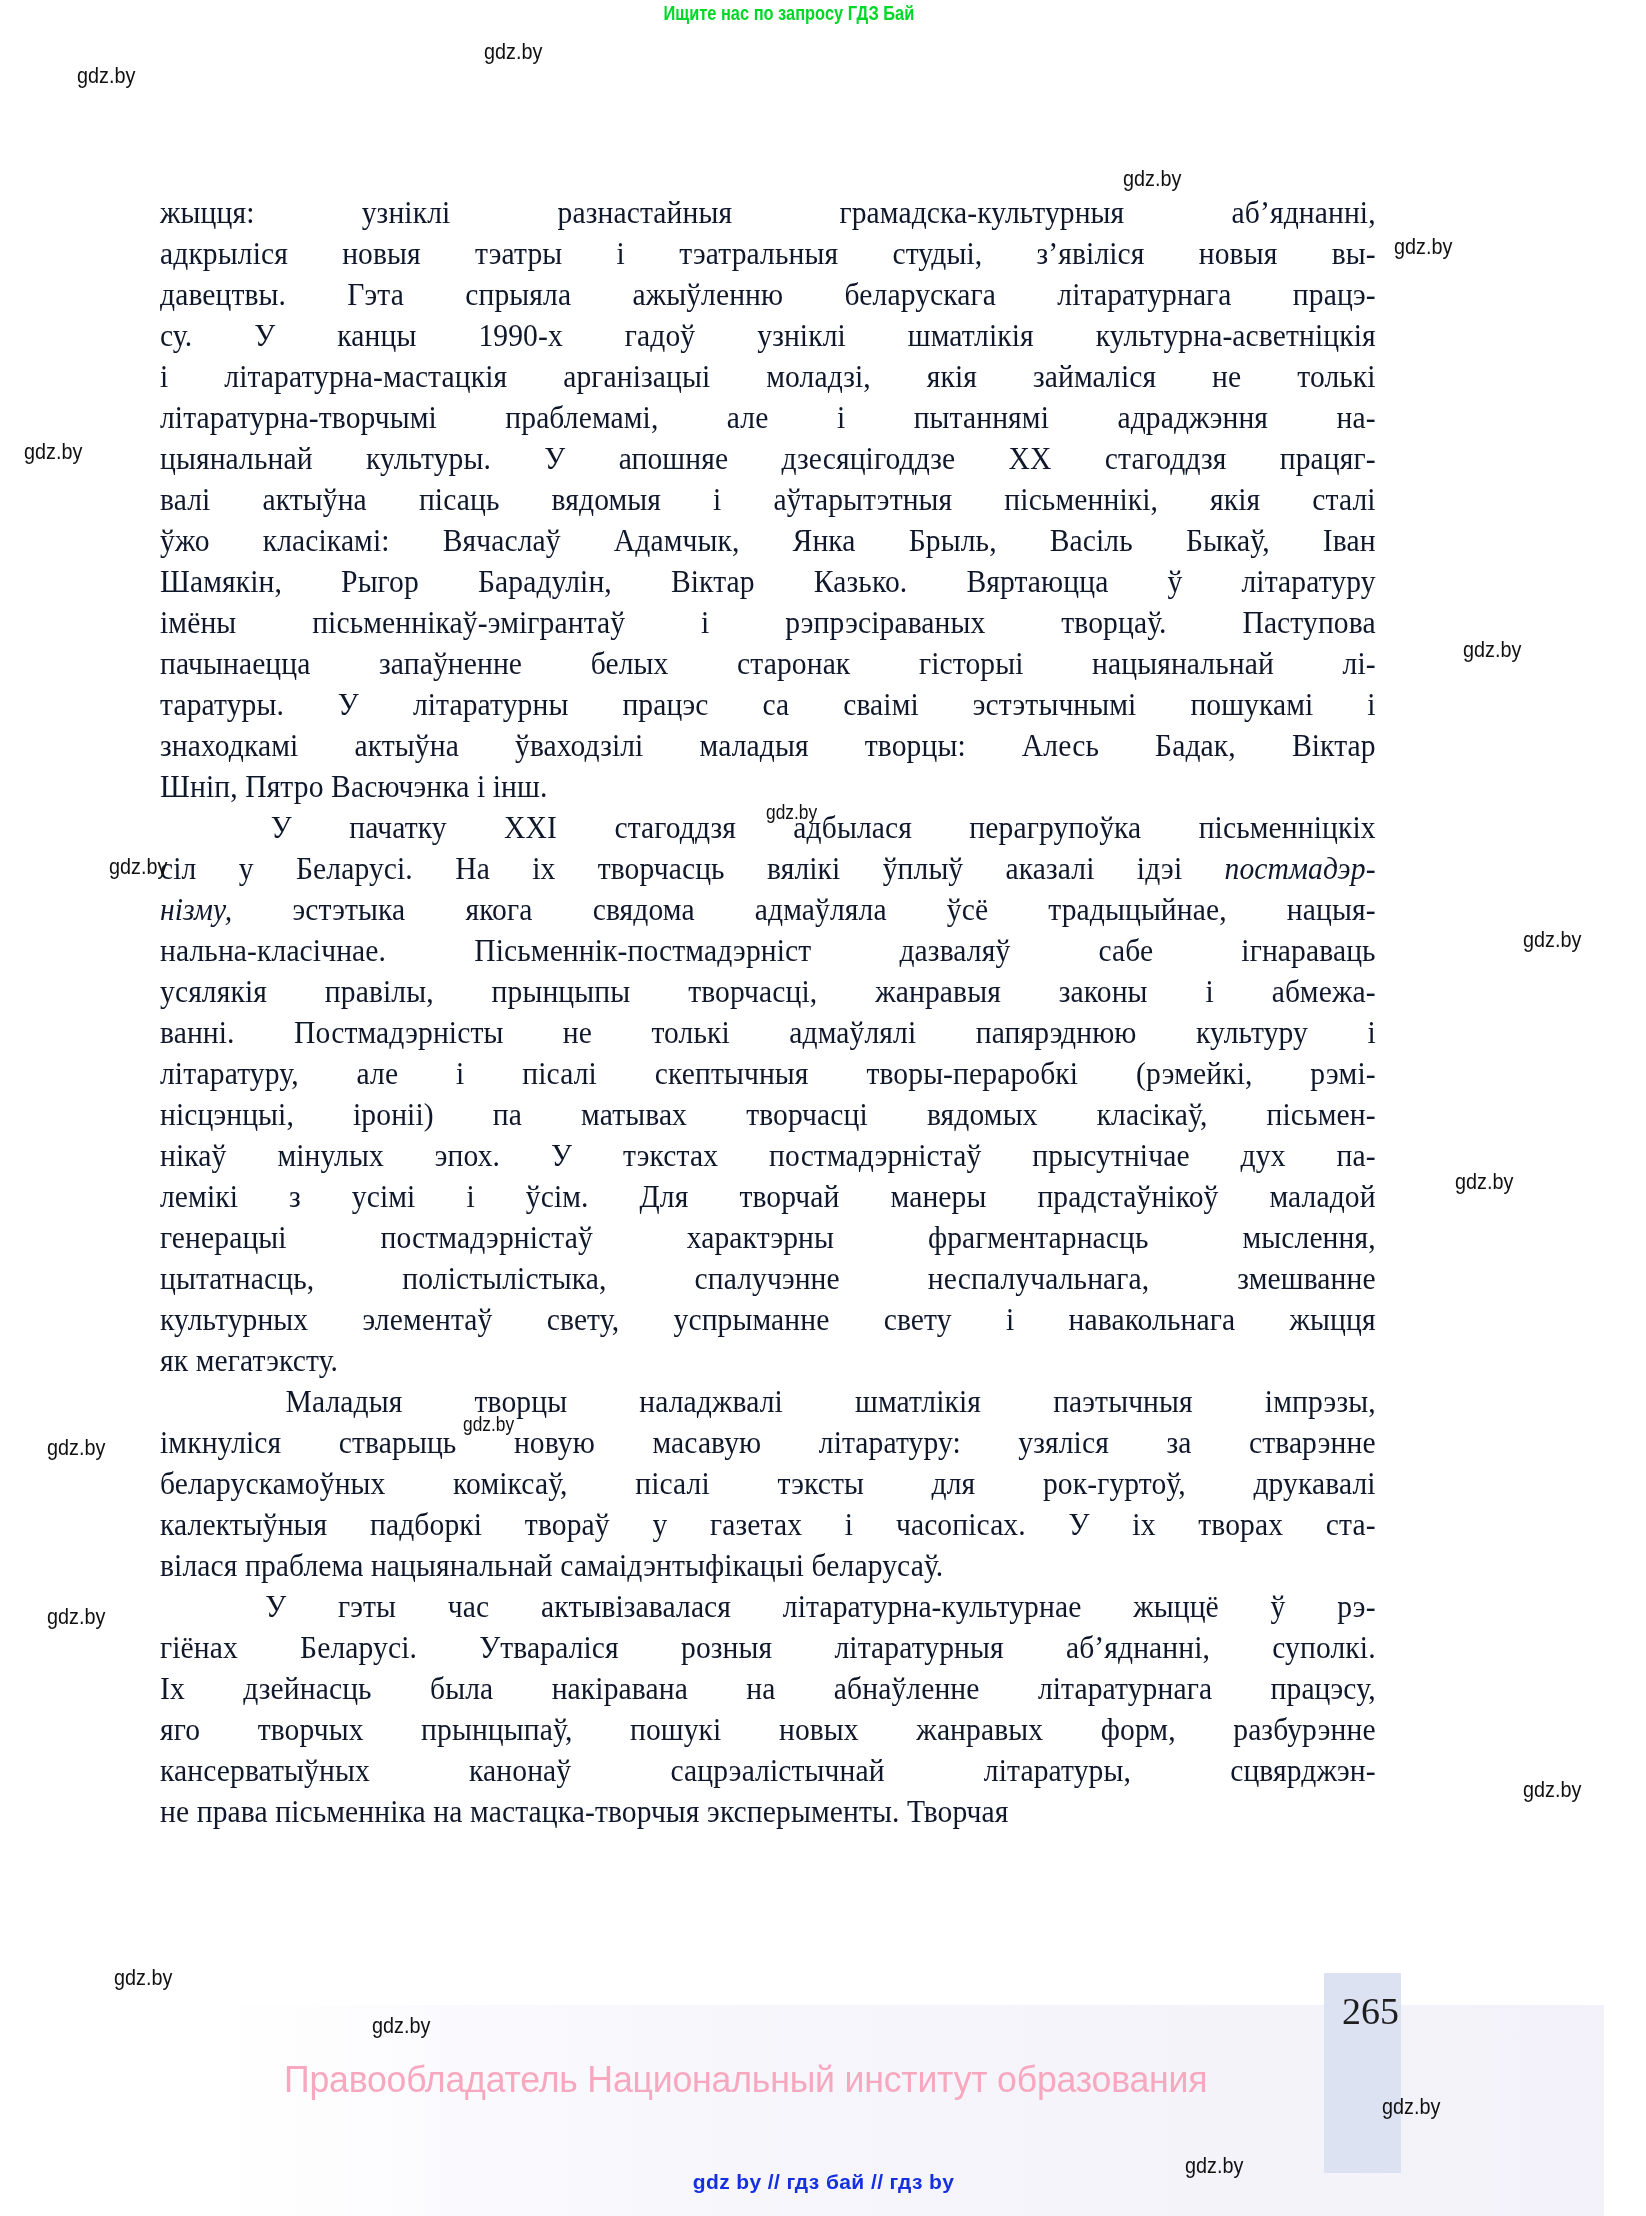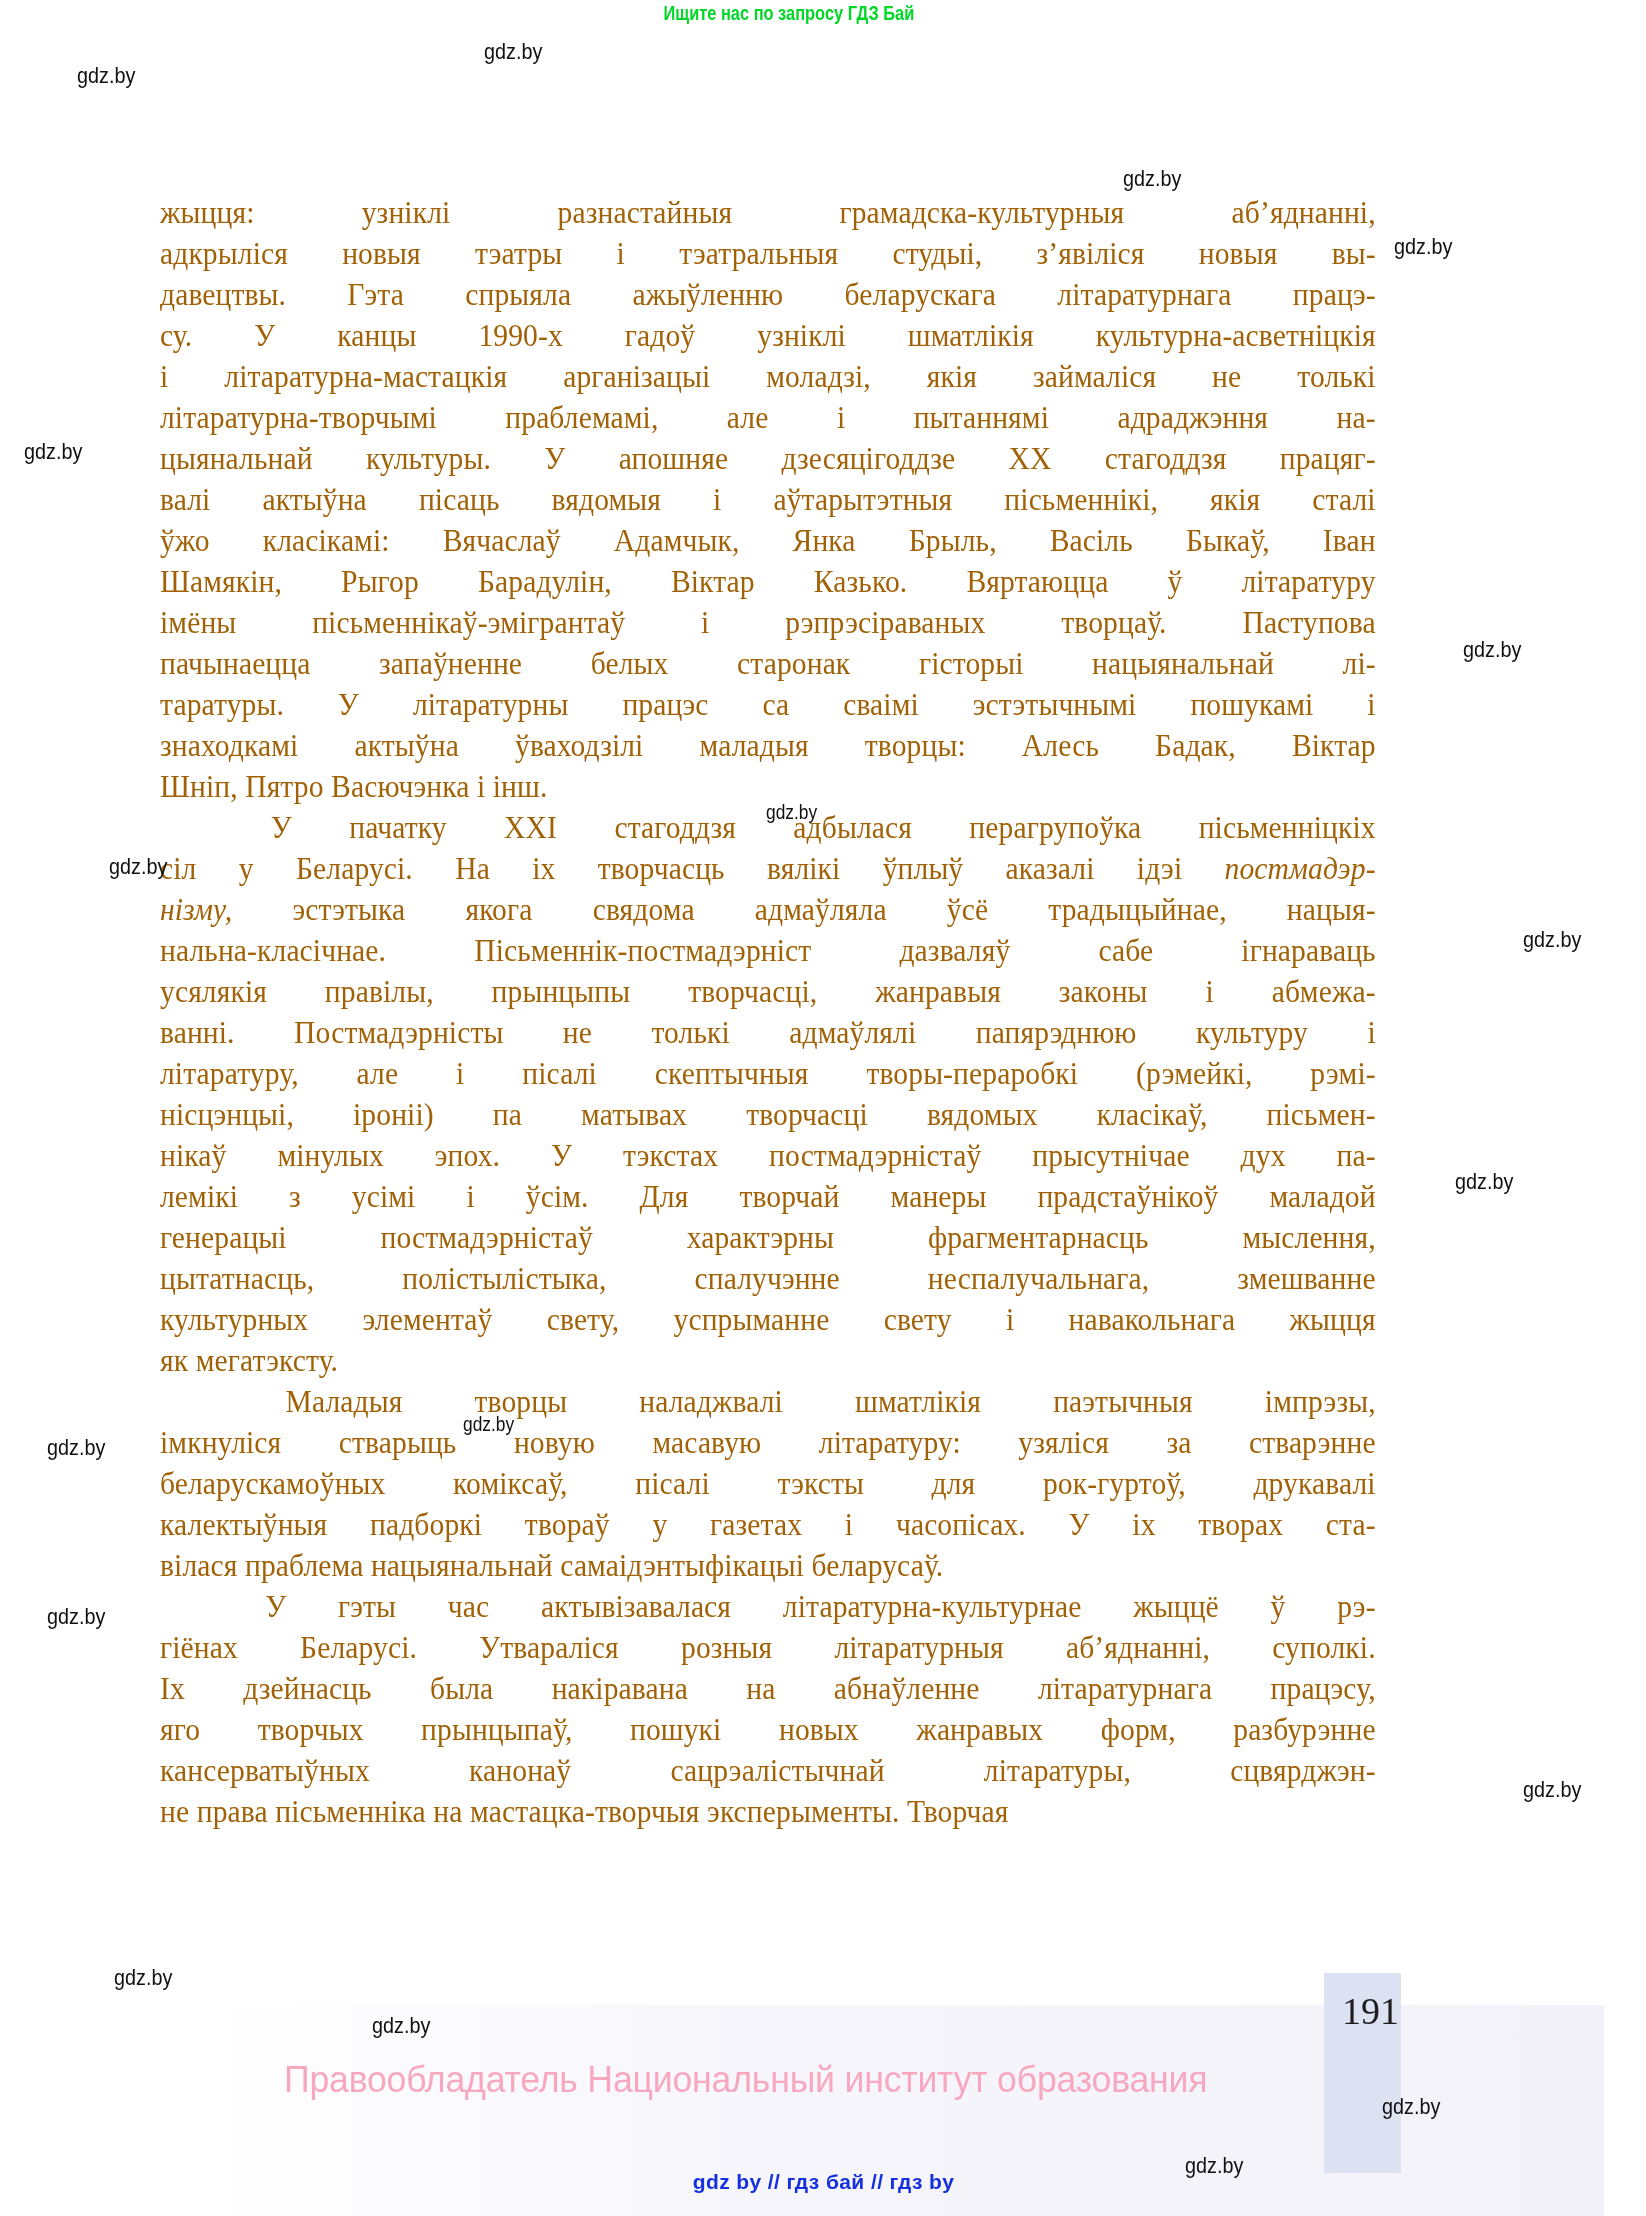--- a/index.html
+++ b/index.html
@@ -66,21 +66,21 @@
   
   #text-column {
     position: absolute;
     left: 160px;
     top: 192px;
     width: 1273px;
     z-index: 10;
   }
   .para {
     margin: 0;
-    color: #a16207;
+    color: #0f172a;
     font-size: 31px;
     line-height: 41px;
     font-family: "Liberation Serif", "DejaVu Serif", serif;
     text-align: justify;
     text-align-last: left;
     letter-spacing: 0.1px;
     transform-origin: left top;
     white-space: normal;
   }
   .para .ln {
@@ -534,21 +534,21 @@
         <span>канонаў</span>
         <span>сацрэалістычнай</span>
         <span>літаратуры,</span>
         <span>сцвярджэн-</span>
       </div>
       <div class="ln"><span>не</span> <span>права</span> <span>пісьменніка</span> <span>на</span> <span>мастацка-творчыя</span> <span>эксперыменты.</span> <span>Творчая</span></div>
     </div>
   </div>
 
 <div id="page-number-band"></div>
-<div id="page-number">191</div>
+<div id="page-number">265</div>
 
 <div id="copyright-line">Правообладатель Национальный институт образования</div>
 
 <div id="footer-link">
   <span class="flink">gdz by  //  гдз бай  //  гдз by</span>
 </div>
 
 <div id="watermark-layer">
     <div class="wm" style="left: 484px; top: 39px; font-size: 22px;">gdz.by</div>
     <div class="wm" style="left: 77px; top: 63px; font-size: 22px;">gdz.by</div>

